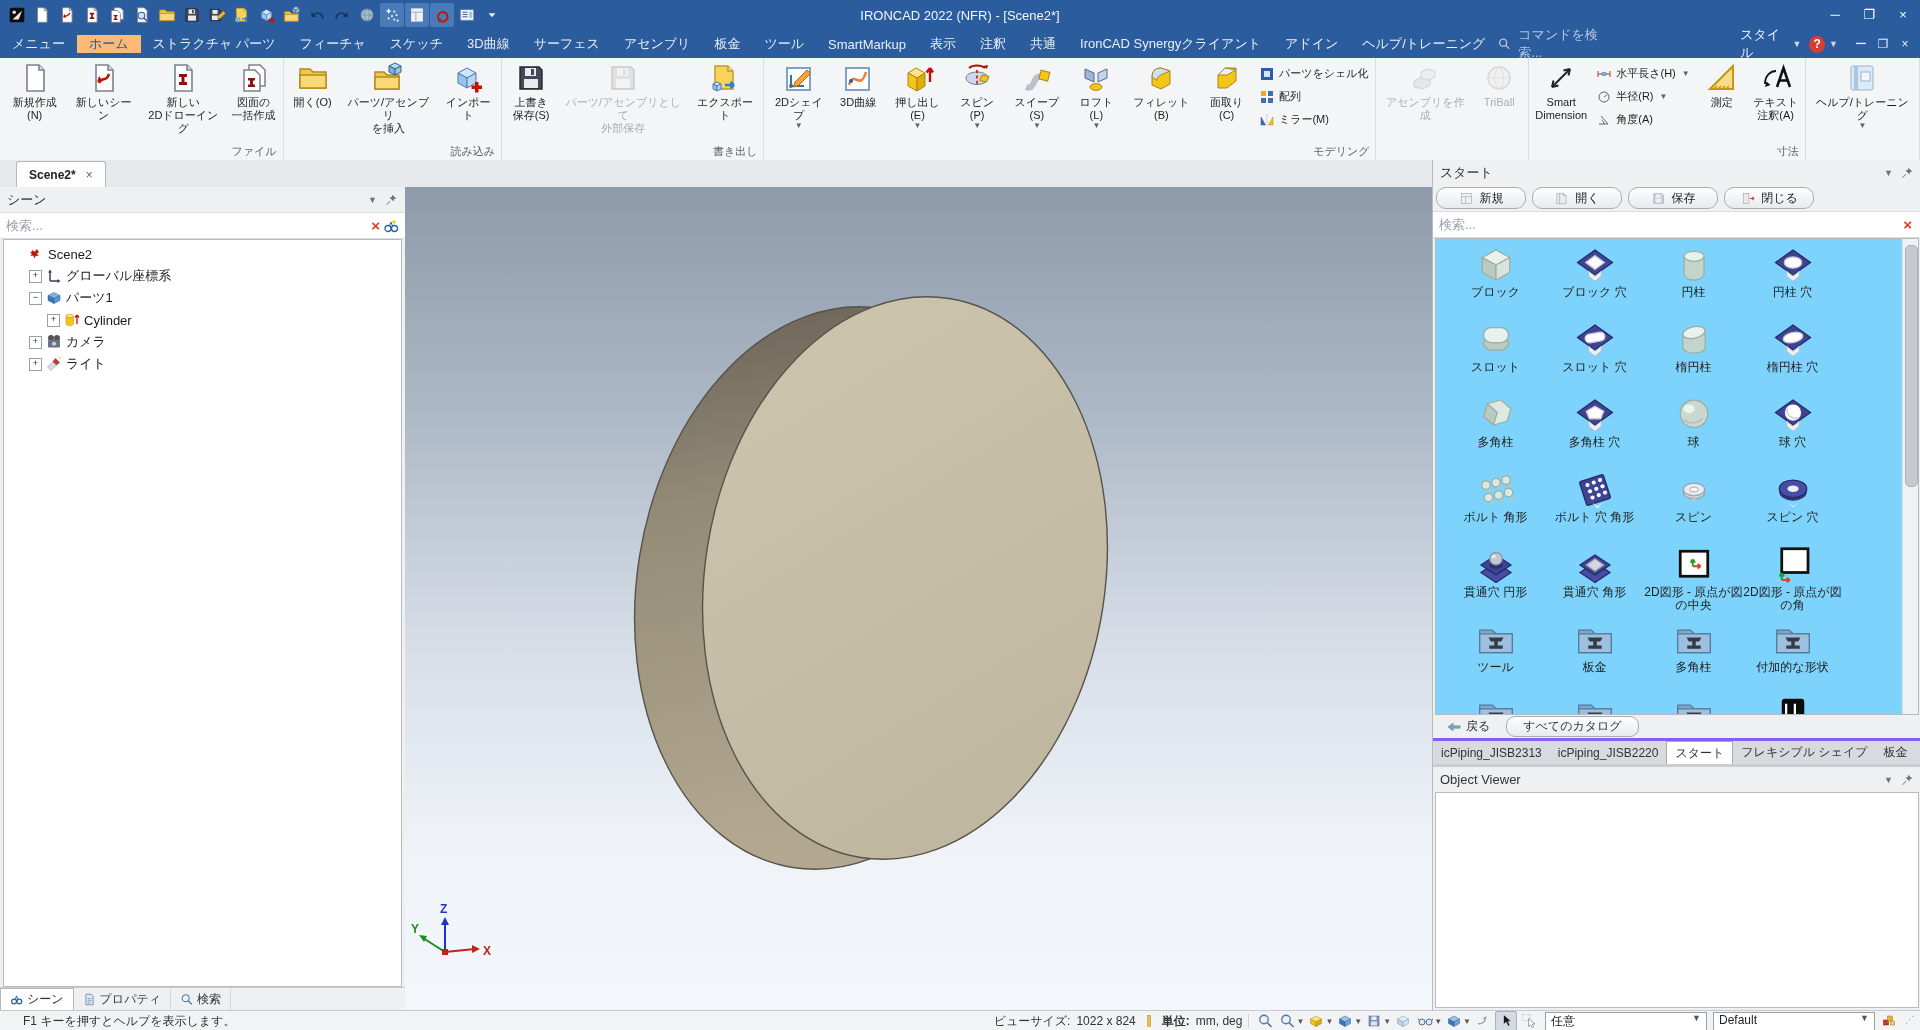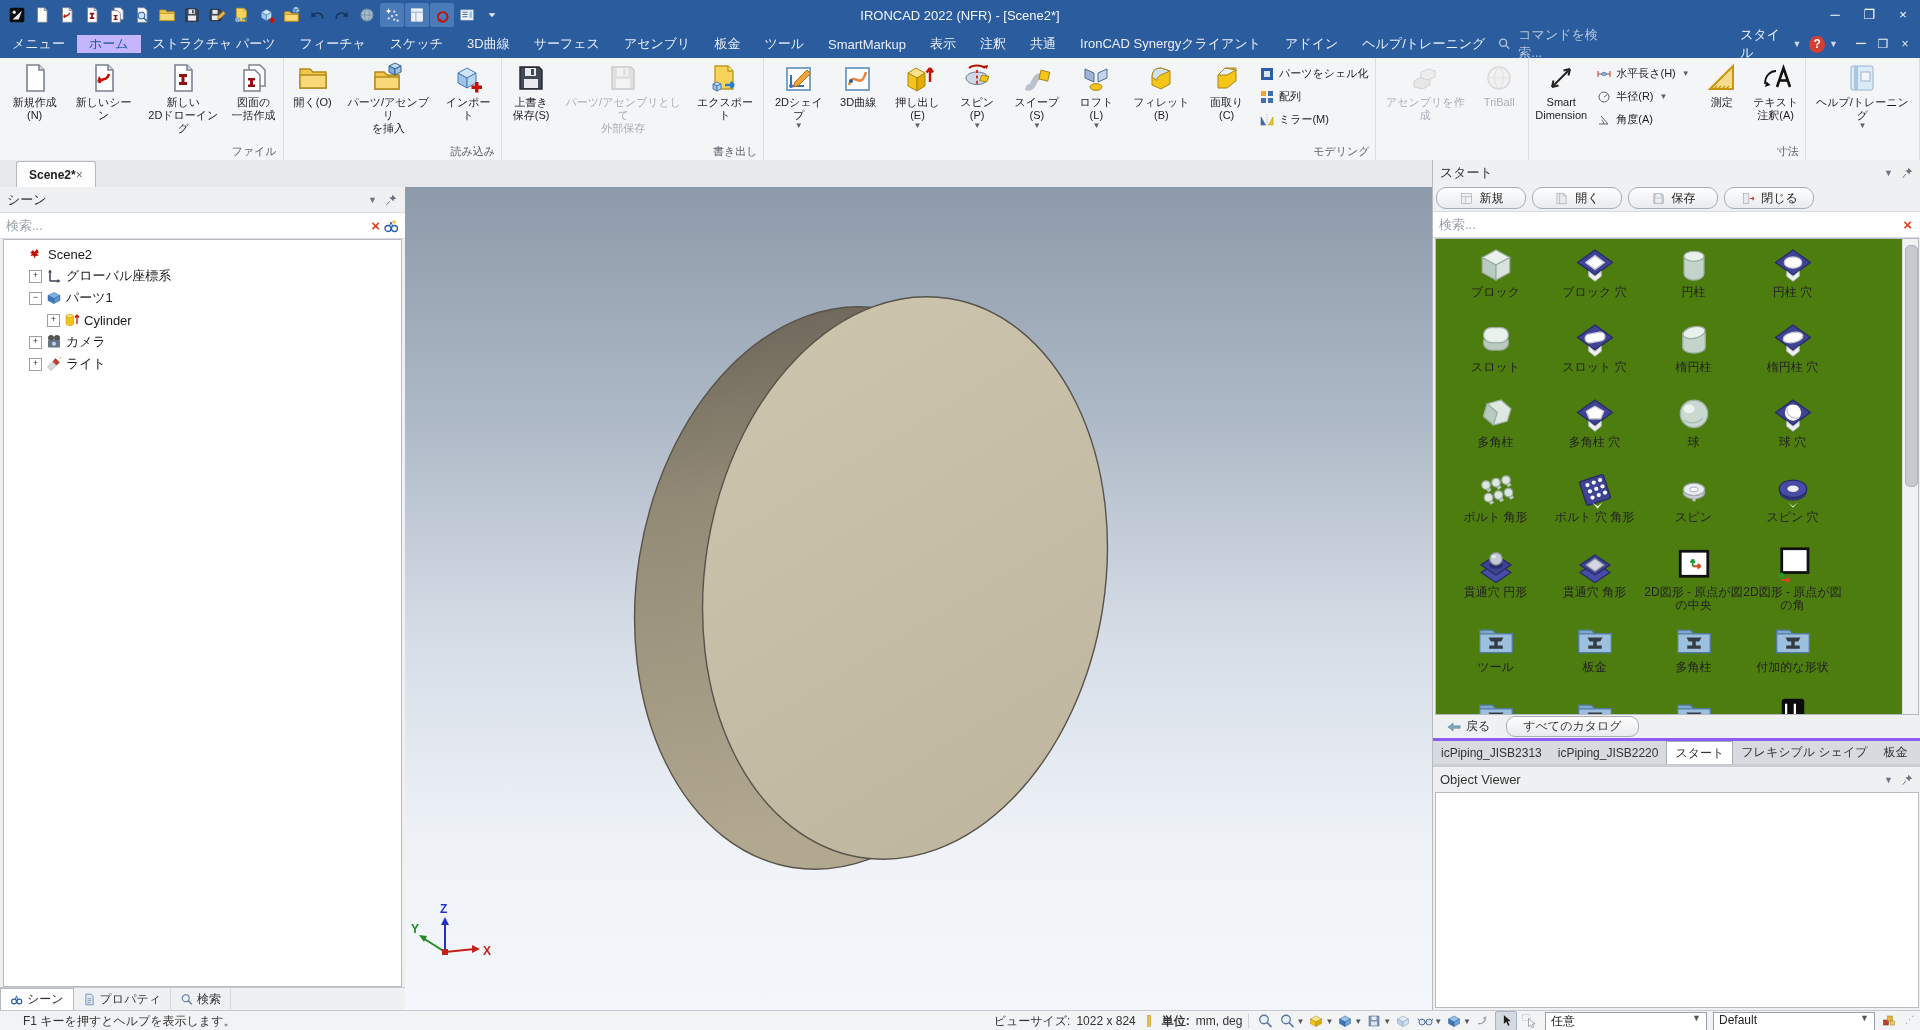--- a/index.html
+++ b/index.html
@@ -15,21 +15,21 @@
   .qicon{width:24px;height:24px;display:flex;align-items:center;justify-content:center;border-radius:2px;}
   .qicon.hl{background:#4a7ab8;}
   .win-title{position:absolute;left:0;right:0;text-align:center;font-size:13px;color:#f2f6fc;pointer-events:none;}
   .winctl{position:absolute;right:0;top:0;display:flex;z-index:2;}
   .wbtn{width:34px;height:28px;display:flex;align-items:center;justify-content:center;color:#fff;font-size:13px;}
 
   
   .tabrow{position:absolute;top:30px;left:0;width:100%;height:28px;background:#2a5c9e;
           display:flex;align-items:center;color:#e9eef7;font-size:13px;}
   .rtab{padding:0 12px;display:flex;align-items:center;white-space:nowrap;cursor:default;}
-  .rtab.active{background:#c4b5fd;color:#1a5a9e;}
+  .rtab.active{background:#fdba74;color:#1a5a9e;}
   .tabrow-right{margin-left:auto;display:flex;align-items:center;gap:4px;padding-right:4px;}
   .cmdsearch{display:flex;align-items:center;gap:7px;color:#b9c7dd;font-size:13px;margin-right:120px;}
   .stylebtn{display:flex;align-items:center;gap:4px;color:#eef3fa;font-size:13px;padding:0 4px;}
   .helpq{width:17px;height:17px;border-radius:50%;background:#d43f34;color:#fff;font-weight:bold;
          font-size:12px;display:flex;align-items:center;justify-content:center;}
   .mini-caret{color:#cdd8ea;font-size:9px;}
   .docctl{display:flex;align-items:center;gap:0;margin-left:8px;}
   .docctl span{width:22px;text-align:center;color:#e8ecf2;font-size:12px;}
 
   
@@ -46,21 +46,21 @@
   .rbtn.disabled{color:#a8adb5;}
   .rbtn.disabled svg{filter:grayscale(1) opacity(.5);}
   .rstack{display:flex;flex-direction:column;padding-top:3px;}
   .rsmall{display:flex;align-items:center;gap:4px;font-size:11px;color:#1d1d1f;height:23px;padding:0 5px;white-space:nowrap;}
   .rsmall .scar{font-size:8px;color:#5b626b;margin-left:2px;}
 
   
   .doctabs{position:absolute;top:160px;left:0;width:1432px;height:27px;background:#e6e8eb;
            border-bottom:1px solid #c6cacf;display:flex;align-items:flex-end;}
   .doctab{margin-left:16px;height:25px;background:#fdfdfd;border:1px solid #b4b9bf;border-bottom:none;
-          display:flex;align-items:center;padding:0 12px;font-size:12px;font-weight:bold;color:#222;
+          display:flex;align-items:center;gap:10px;padding:0 12px;font-size:12px;font-weight:bold;color:#222;
           border-radius:3px 3px 0 0;}
   .doctab .x{color:#666;font-weight:normal;}
 
   
   .leftpanel{position:absolute;top:187px;left:0;width:405px;height:823px;background:#eef0f2;
              border-right:1px solid #b7bbc1;display:flex;flex-direction:column;}
   .panhead{height:25px;display:flex;align-items:center;padding:0 7px;font-size:13px;color:#333;background:#eef0f2;}
   .panhead .sp{margin-left:auto;display:flex;gap:8px;align-items:center;color:#6a7380;}
   .searchrow{height:25px;background:#fff;border-top:1px solid #d8dbdf;border-bottom:1px solid #d8dbdf;
              display:flex;align-items:center;padding:0 6px;font-size:13px;color:#9aa0a8;}
@@ -77,21 +77,21 @@
   .viewport{position:absolute;top:187px;left:405px;width:1027px;height:823px;overflow:hidden;}
   .viewport svg{display:block;}
 
   
   .rightpanel{position:absolute;top:160px;left:1432px;width:488px;height:850px;background:#eef0f2;
               border-left:1px solid #b7bbc1;display:flex;flex-direction:column;}
   .rp-toolbar{height:26px;display:flex;align-items:center;gap:6px;padding:0 3px;background:#eef0f2;}
   .cbtn{height:20px;width:88px;border:1px solid #a8adb5;border-radius:10px;
         background:linear-gradient(#fefefe,#e8eaee);display:flex;align-items:center;justify-content:center;
         gap:6px;font-size:12px;color:#222;}
-  .rp-grid-wrap{position:relative;height:475px;background:#4d7c0f;border:1px solid #b7bbc1;margin:0 2px;overflow:hidden;}
+  .rp-grid-wrap{position:relative;height:475px;background:#7dd3fc;border:1px solid #b7bbc1;margin:0 2px;overflow:hidden;}
   .rp-grid{display:grid;grid-template-columns:repeat(4,99px);grid-auto-rows:75px;padding:6px 0 0 10px;}
   .cat-item{display:flex;flex-direction:column;align-items:center;font-size:12px;color:#222;
             line-height:13px;text-align:center;overflow:visible;}
   .cat-lbl{margin-top:1px;}
   .vscroll{position:absolute;top:0;right:0;width:15px;height:100%;background:#f0f1f3;border-left:1px solid #dcdfe3;}
   .vthumb{position:absolute;left:2px;width:11px;border-radius:5px;background:#c6cad0;border:1px solid #aeb3ba;}
   .rp-footer{height:23px;display:flex;align-items:center;gap:6px;padding:0 4px;background:#eef0f2;font-size:12px;color:#333;}
   .backbtn{display:flex;align-items:center;gap:5px;padding:1px 10px;}
   .allcat{border:1px solid #a8adb5;border-radius:9px;background:linear-gradient(#fefefe,#e8eaee);
           padding:1px 16px;font-size:12px;}

